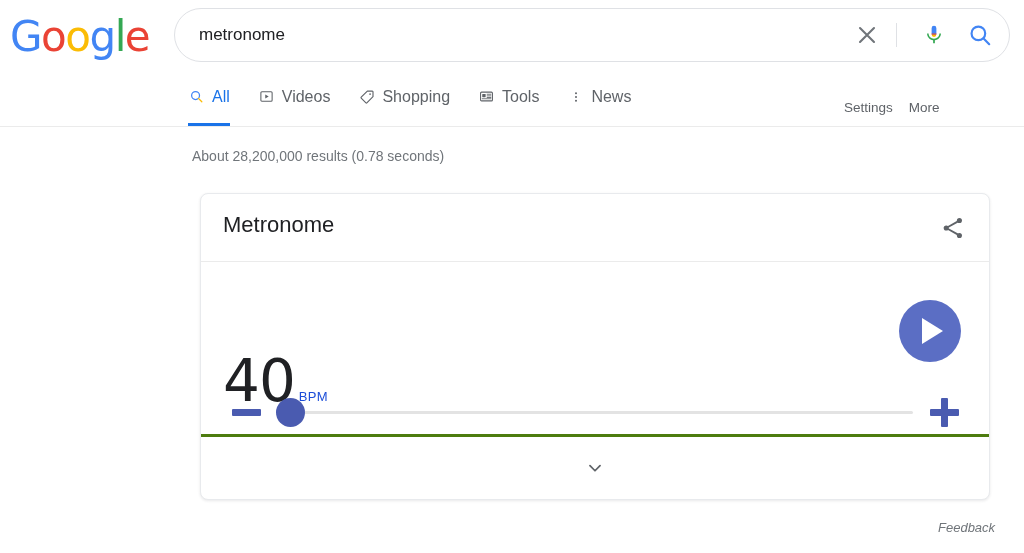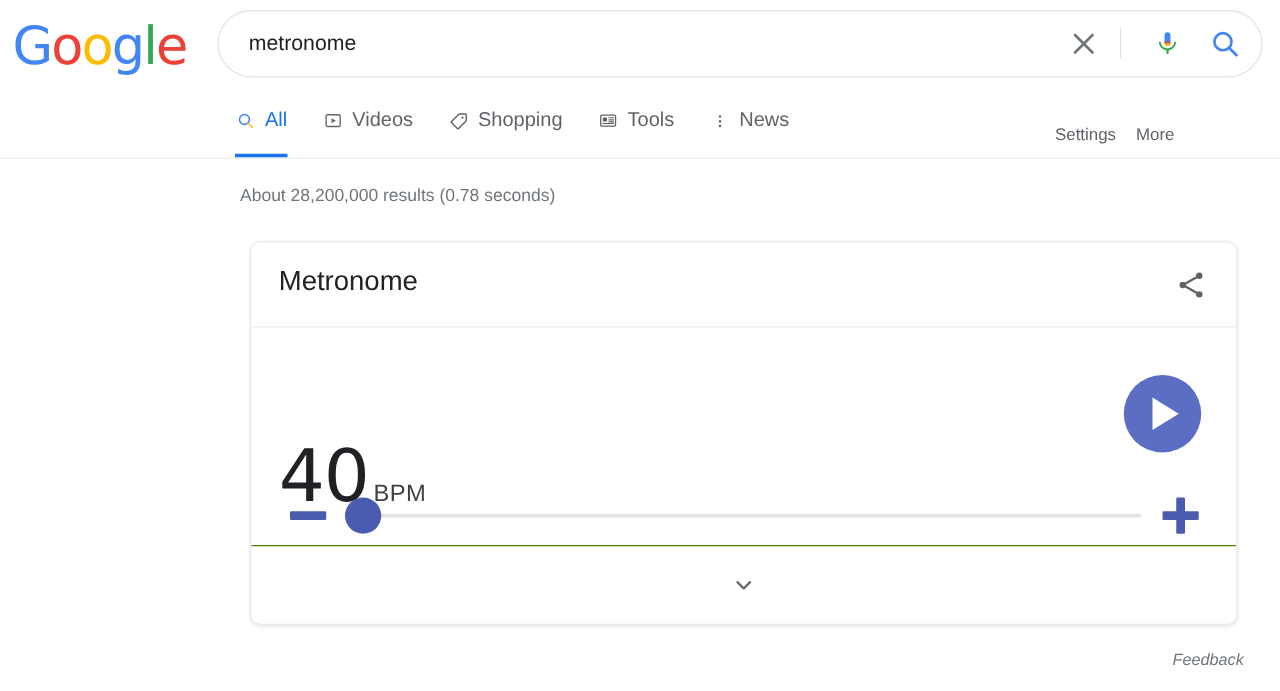--- a/index.html
+++ b/index.html
@@ -180,41 +180,41 @@
   .share-btn {
     position: absolute;
     right: 22px; top: 20px;
     width: 28px; height: 28px;
     cursor: pointer;
   }
 
   .card-body {
     position: relative;
     height: 175px;
-    border-bottom: 1px solid #4d7c0f;
+    border-bottom: 3px solid #4d7c0f;
   }
 
   .bpm-wrap {
     position: absolute;
     left: 22px; top: 90px;
     display: flex;
     align-items: baseline;
   }
   .bpm-value {
     font-size: 58px;
     line-height: 58px;
     color: #202124;
     font-weight: 400;
     letter-spacing: -1px;
     font-family: "DejaVu Sans", sans-serif;
   }
   .bpm-unit {
     margin-left: 4px;
-    font-size: 19px;
-    color: #404040;
+    font-size: 13px;
+    color: #1d4ed8;
     letter-spacing: .3px;
   }
 
   .play-btn {
     position: absolute;
     right: 28px; top: 38px;
     width: 62px; height: 62px;
     border-radius: 50%;
     background: #5b6ec4;
     cursor: pointer;

